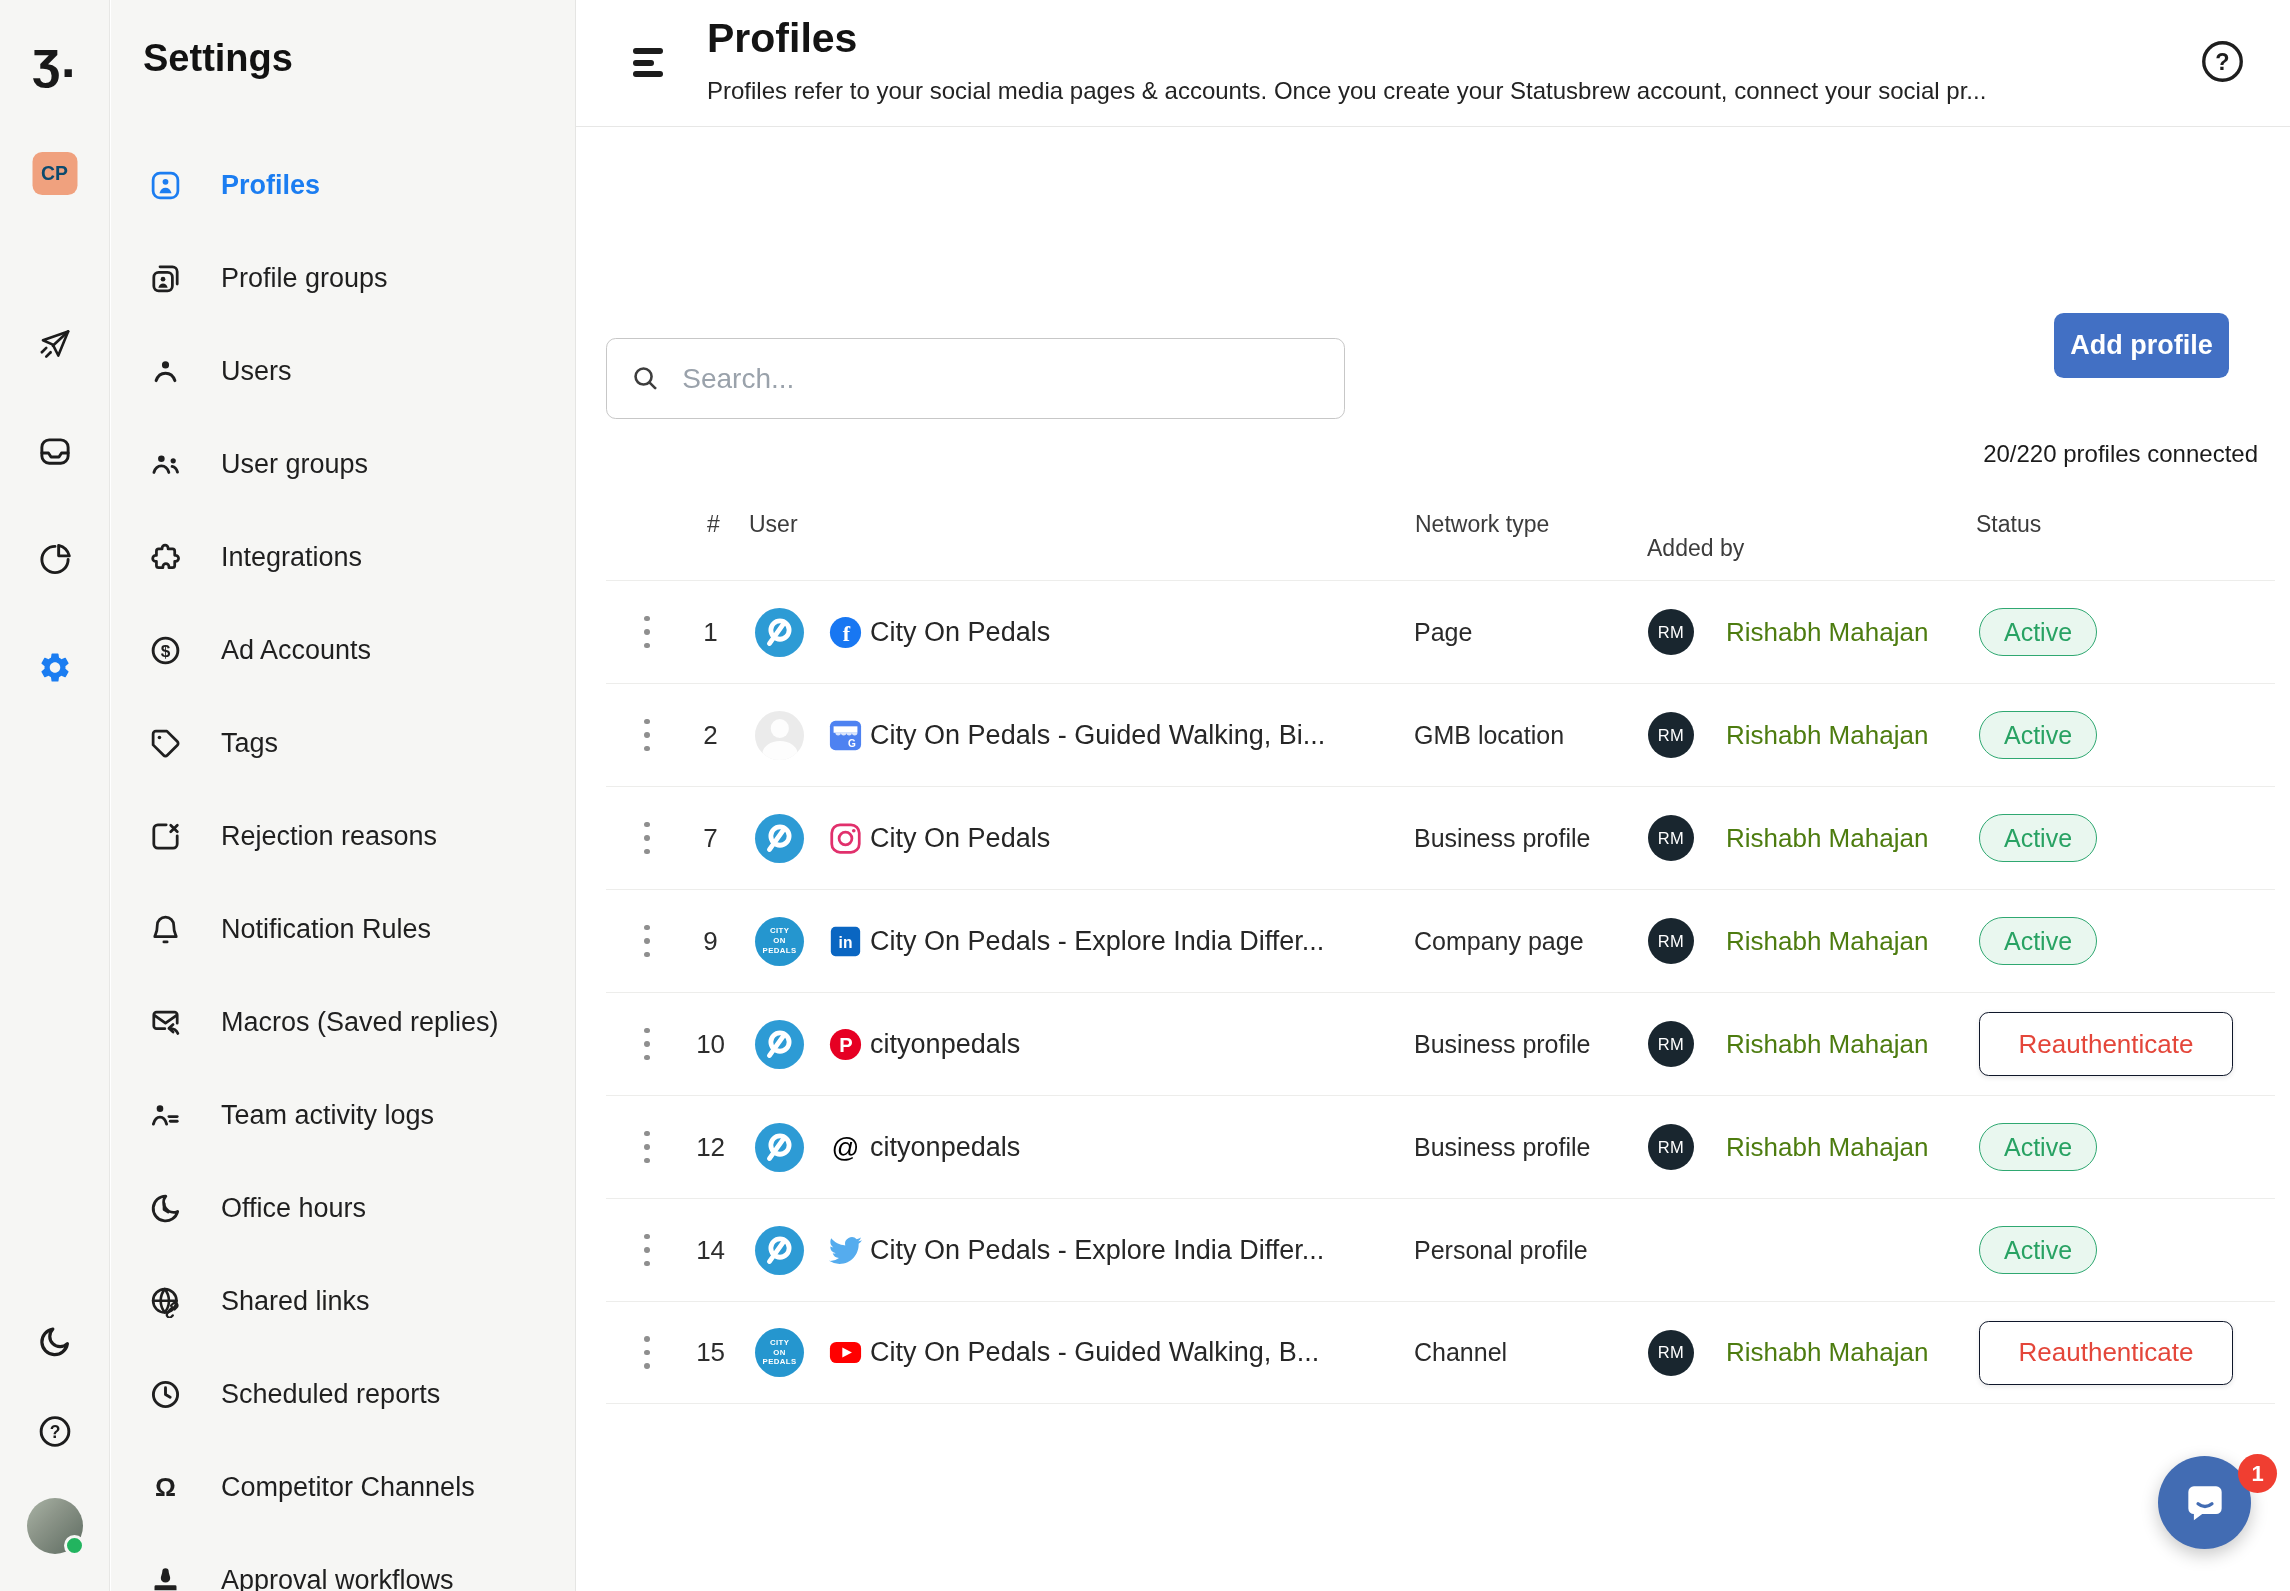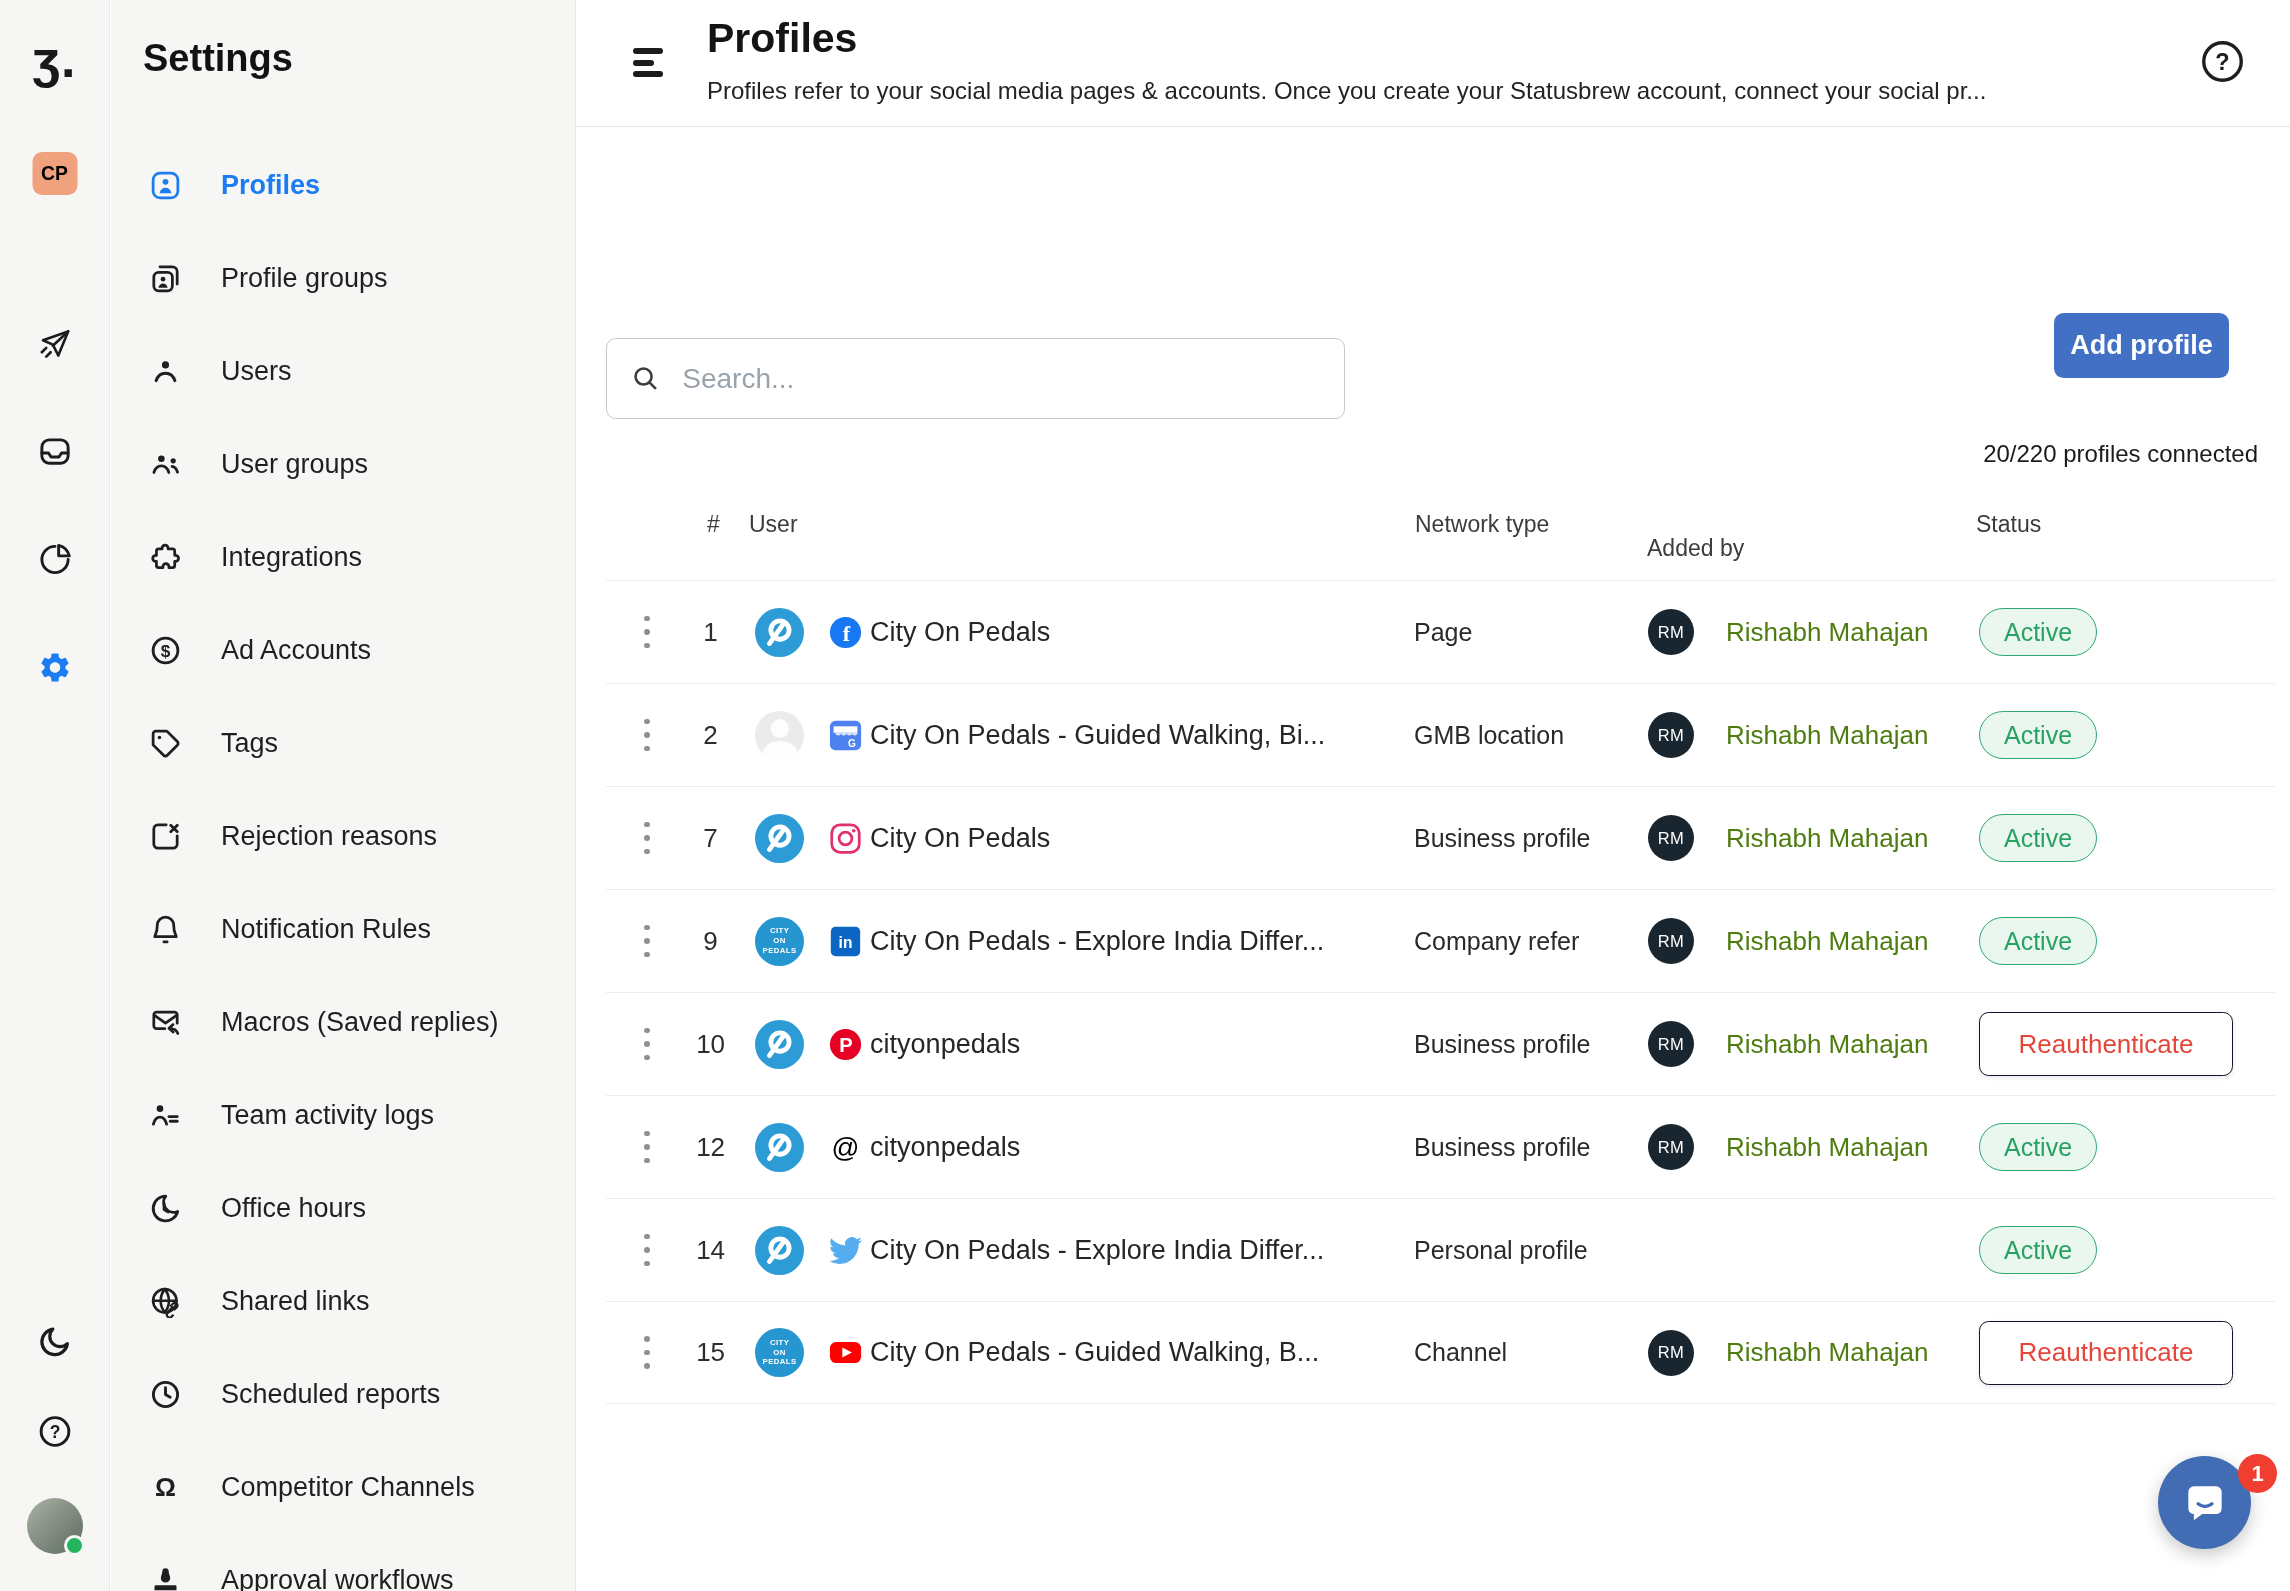--- a/index.html
+++ b/index.html
@@ -7,21 +7,21 @@
               font-family:"Liberation Sans", sans-serif; color:#222; }
   .abs { position:absolute; }
 
   
   .rail { position:absolute; left:0; top:0; width:110px; height:1591px;
           background:#f6f6f4; border-right:1px solid #e7e7e5; z-index:3; }
   .rail-logo { position:absolute; left:50%; top:29px; transform:translateX(-50%);
                font-size:52px; font-weight:700; color:#191919; letter-spacing:1px; }
   .ws-badge { position:absolute; left:50%; top:152px; transform:translateX(-50%);
               width:45px; height:43px; border-radius:9.7px; background:#f0a17e;
-              color:#000000; font-size:19.4px; font-weight:700;
+              color:#0c4a6e; font-size:19.4px; font-weight:700;
               display:flex; align-items:center; justify-content:center; cursor:pointer; }
   .rail-btn { position:absolute; left:50%; transform:translateX(-50%);
               width:39px; height:39px; display:flex; align-items:center; justify-content:center;
               color:#1c1c1c; cursor:pointer; background:none; border:none; }
   .rail-btn svg { width:35px; height:35px; }
   .rail-btn.active { color:#1b7df1; }
   .rail-avatar { position:absolute; left:50%; transform:translateX(-50%); top:1498px;
                  width:56px; height:56px; border-radius:50%; cursor:pointer;
                  background:linear-gradient(135deg,#aab4a6 0%,#8b9488 40%,#5d6b60 100%); }
   .online-dot { position:absolute; right:-2.9px; bottom:-1.9px; width:21.3px; height:21.3px;
@@ -477,21 +477,21 @@
         <span>ON</span>
         <span>PEDALS</span>
     </span>
     <span class="net-badge">
       <svg viewBox="0 0 36 36">
           <rect x="2" y="2" width="32" height="32" rx="5" fill="#0A66C2"></rect>
           <text x="18" y="25.5" text-anchor="middle" font-size="17" font-weight="700" fill="#fff" font-family="Liberation Sans, sans-serif">in</text>
         </svg>
     </span>
     <span class="row-name">City On Pedals - Explore India Differ...</span>
-    <span class="net-type">Company refer</span>
+    <span class="net-type">Company page</span>
     <span class="added">
       <span class="rm-avatar">RM</span>
       <span class="added-name">Rishabh Mahajan</span>
     </span>
     <span class="status"><span class="pill-active">Active</span></span>
   </div>
 
   <div class="row">
     <button class="kebab">
         <i></i>

